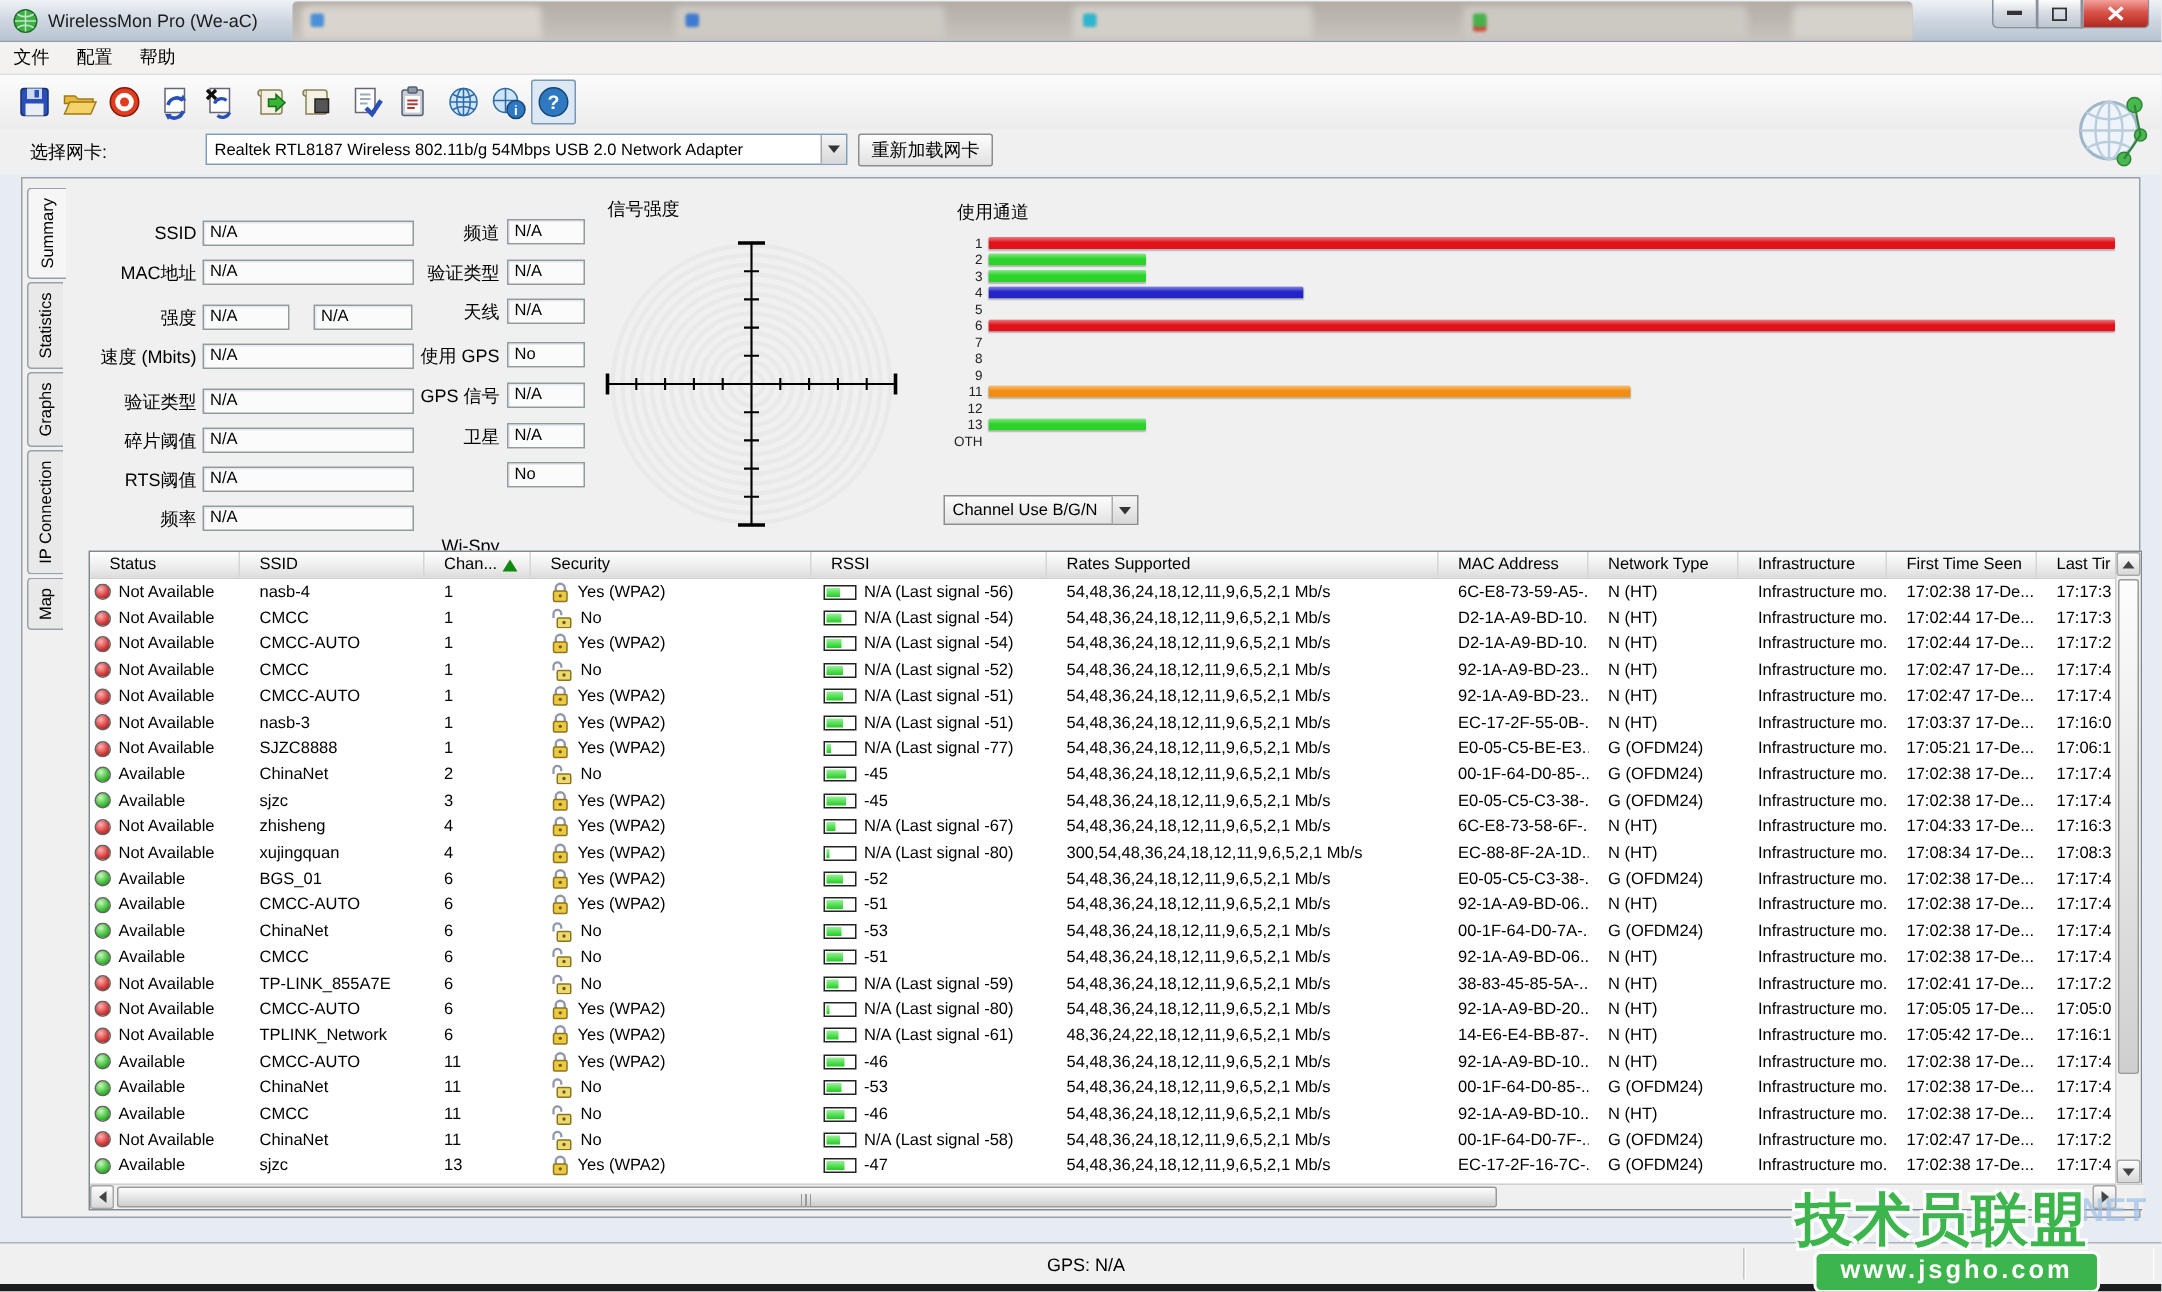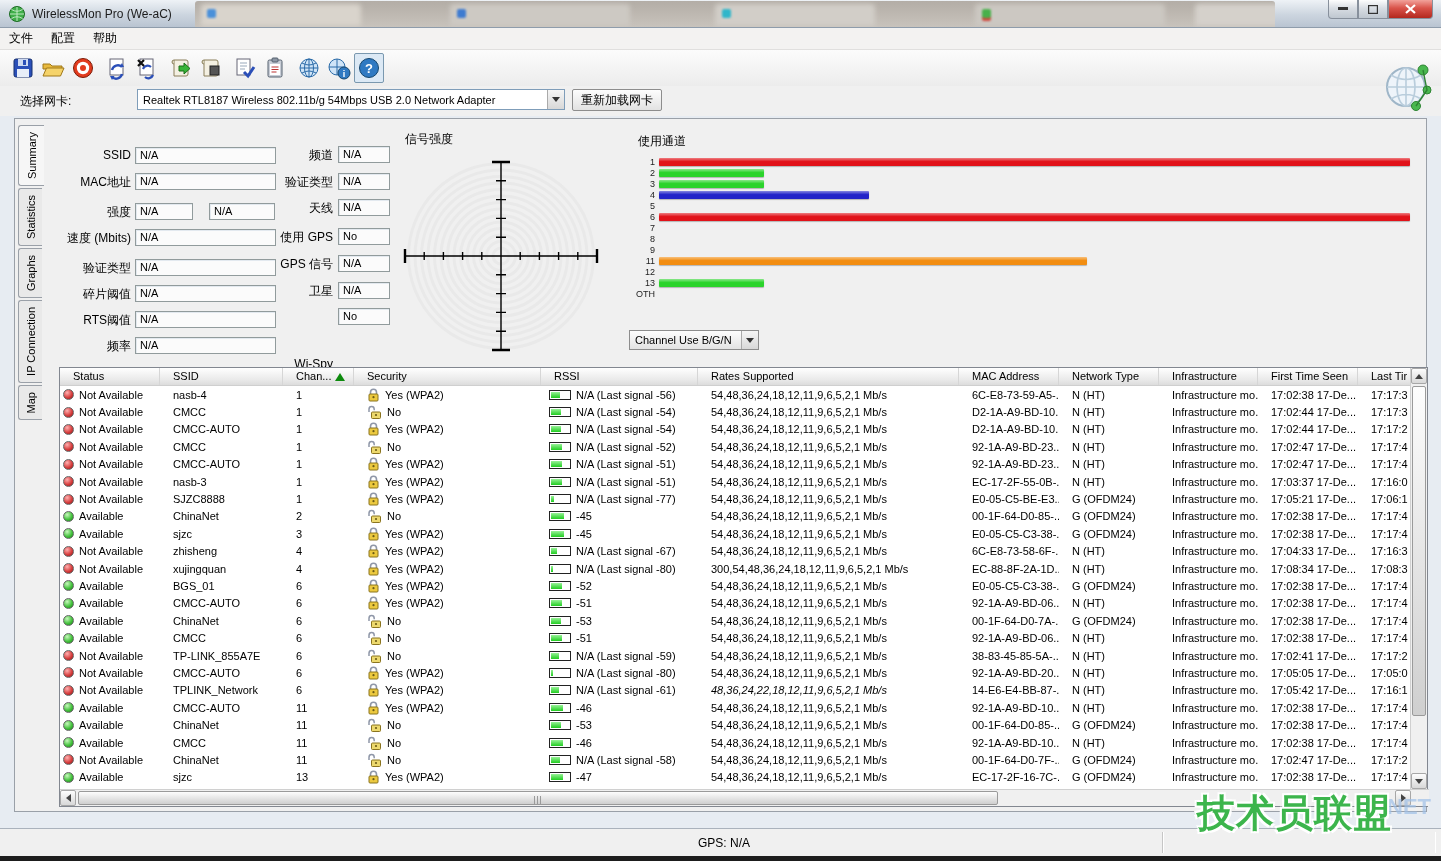--- a/index.html
+++ b/index.html
@@ -951,21 +951,21 @@
               </svg>
             </span>
             <span>Yes (WPA2)</span>
           </div>
           <div class="tcell" style="width: 157px; padding-left: 8px;">
             <span class="rssibar">
               <span class="rssifill" style="width: 38.4%;"></span>
             </span>
             <span>N/A (Last signal -61)</span>
           </div>
-          <div class="tcell" style="width: 261px; font-style: italic;">48,36,24,22,18,12,11,9,6,5,2,1 Mb/s</div>
+          <div class="tcell" style="width: 261px;">48,36,24,22,18,12,11,9,6,5,2,1 Mb/s</div>
           <div class="tcell" style="width: 100px;">14-E6-E4-BB-87-...</div>
           <div class="tcell" style="width: 100px;">N (HT)</div>
           <div class="tcell" style="width: 99px;">Infrastructure mo...</div>
           <div class="tcell" style="width: 100px;">17:05:42 17-De...</div>
           <div class="tcell" style="width: 54px;">17:16:1</div>
         </div>
         <div class="trow">
           <div class="tcell" style="width: 100px; padding-left: 3px;">
             <span class="dot green"></span>
             <span>Available</span>
@@ -1142,13 +1142,14 @@
 
 <div class="statusbar">
   <div class="ssec" style="left:690px;width:473px;">GPS: N/A</div>
   <div class="ssec" style="left:1163px;width:272px;border-right:none;"></div>
 </div>
 <div class="darkstrip"></div>
 
 <div class="wm">
   <span class="wm-net">NET</span>
   <span class="wm-cn">技术员联盟</span>
+  <span class="wm-url">www.jsgho.com</span>
 </div>
 
 </body></html>

